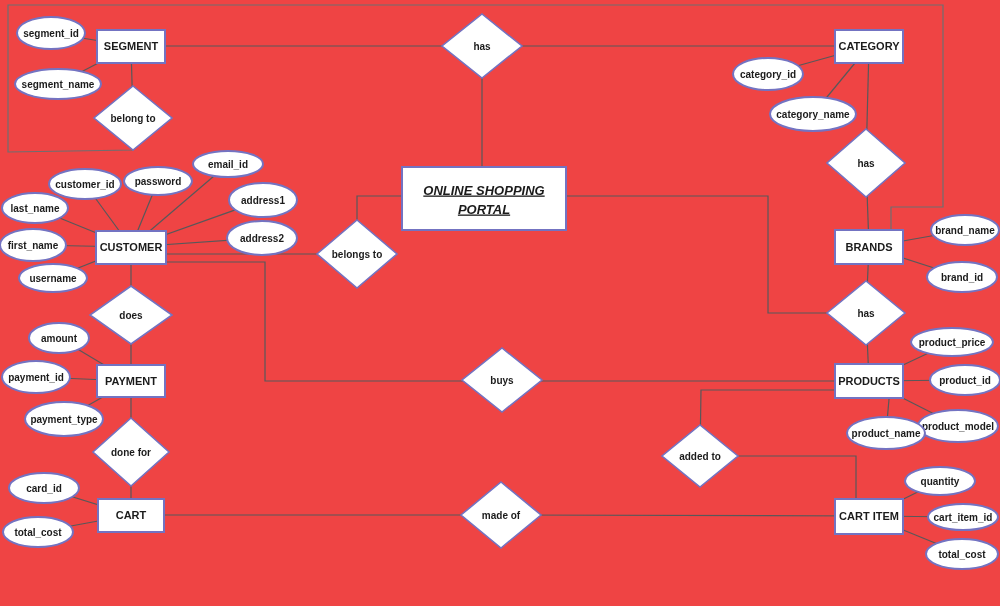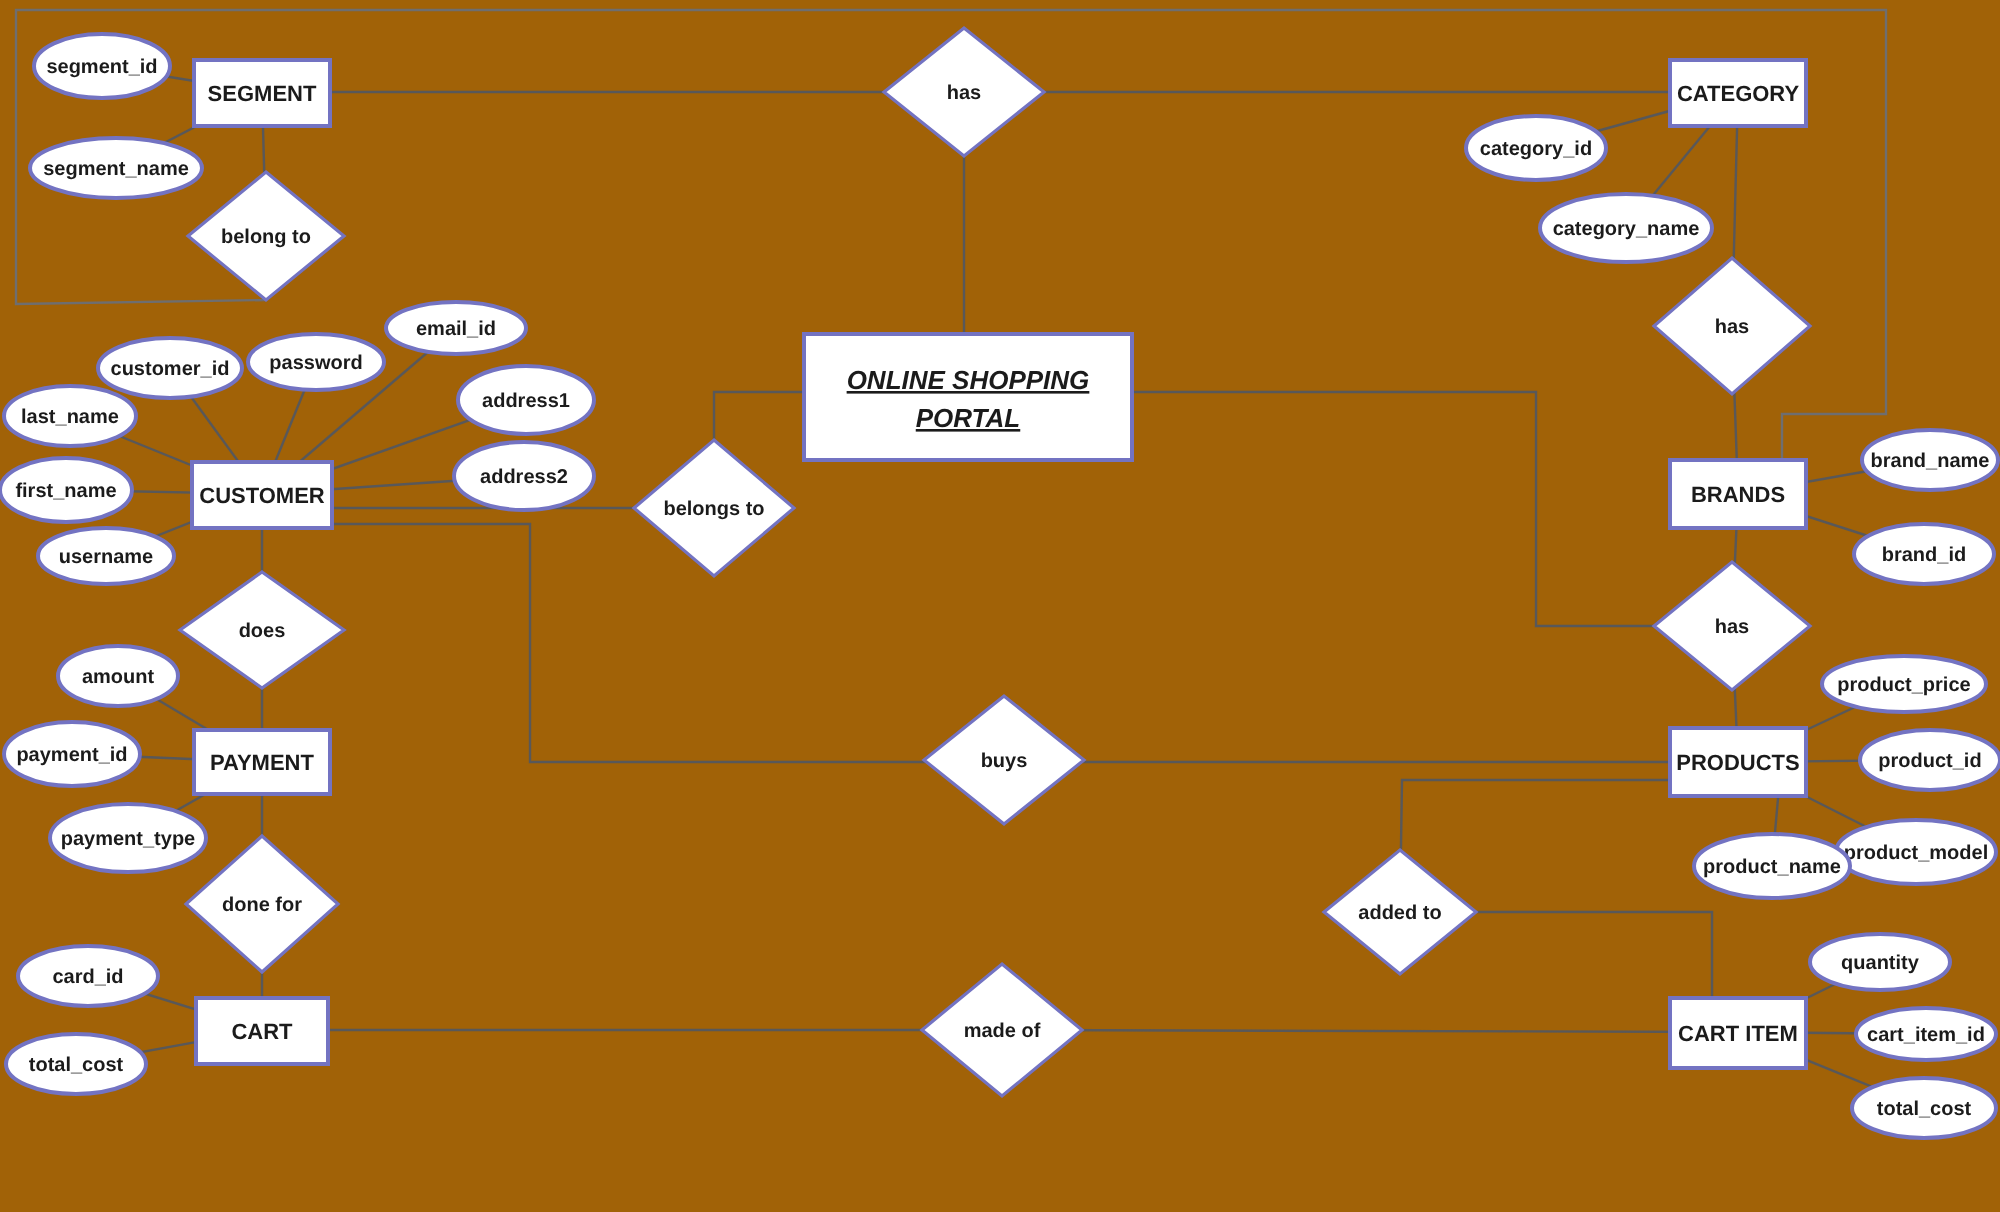--- a/index.html
+++ b/index.html
@@ -5,21 +5,21 @@
   html, body {
     margin: 0;
     padding: 0;
     background: #ffffff;
     font-family: "Liberation Sans", sans-serif;
   }
   #canvas {
     position: relative;
     width: 1000px;
     height: 606px;
-    background: #a16207;
+    background: #ef4444;
     overflow: hidden;
   }
   svg text {
     font-family: "Liberation Sans", "DejaVu Sans", sans-serif;
     font-weight: bold;
     fill: #1b1b1b;
     text-anchor: middle;
     pointer-events: none;
   }
 </style>

